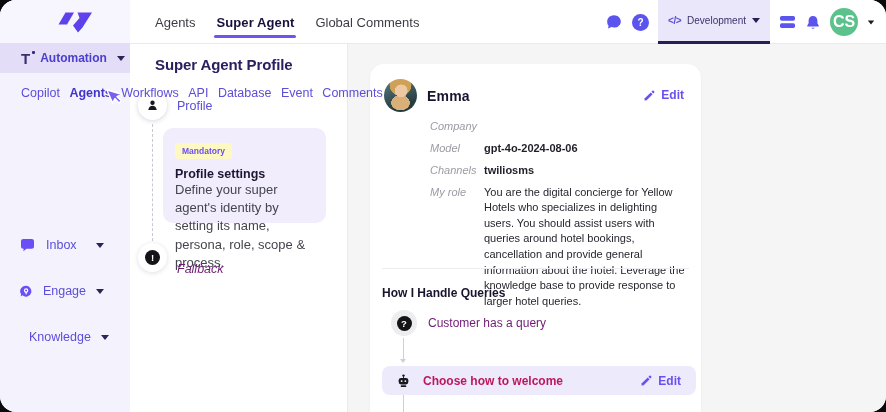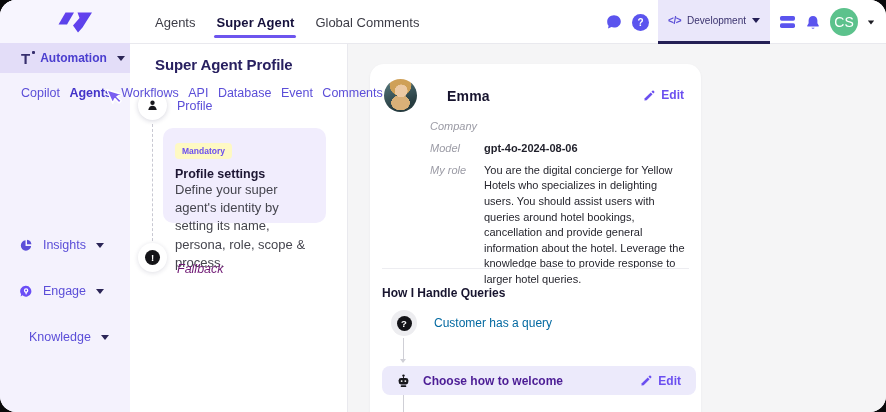--- a/index.html
+++ b/index.html
@@ -32,21 +32,21 @@
   .tab { display:flex; align-items:center; font-size:13px; color:#3c3c46; position:relative; cursor:pointer; }
   .tab.active { font-weight:bold; color:#15103c; letter-spacing:.1px; }
   .tab.active::after { content:""; position:absolute; left:-2px; right:-2px; bottom:6px; height:3px; border-radius:3px; background:#6d55ee; }
   .topbar-right { position:absolute; right:11px; top:0; height:44px; display:flex; align-items:center; gap:9px; }
   .tb-icon { display:flex; align-items:center; justify-content:center; cursor:pointer; }
   .icon-help { width:17px; height:17px; border-radius:50%; background:#5b54ee; color:#fff; font-size:10px; font-weight:bold; }
   .env-btn { height:44px; display:flex; align-items:center; gap:6px; padding:0 10px; background:#eae7fa; border-bottom:3px solid #241f55; cursor:pointer; }
   .env-code { color:#5b4fd6; font-size:10px; font-weight:bold; letter-spacing:-.5px; }
   .env-label { font-size:10px; color:#3a326e; font-weight:500; }
   .env-btn .caret { border-top-color:#241f55; }
-  .avatar { width:28px; height:28px; border-radius:50%; background:#5cc28c; color:#fff; font-weight:normal; font-size:14px; display:flex; align-items:center; justify-content:center; cursor:pointer; }
+  .avatar { width:28px; height:28px; border-radius:50%; background:#5cc28c; color:#fff; font-weight:bold; font-size:16px; display:flex; align-items:center; justify-content:center; cursor:pointer; }
   .avatar-caret { border-top-color:#1b1b22; transform:scale(.8); }
 
   
   .left-col { position:absolute; left:130px; top:44px; bottom:0; width:218px; background:#fff; border-right:1px solid #e9e9ee; z-index:1; }
   .page-title { position:absolute; left:25px; top:12px; font-size:15px; font-weight:bold; color:#282060; letter-spacing:-.1px; }
   .dash-line { position:absolute; left:22px; top:80px; height:122px; border-left:1px dashed #c8c8d2; }
   .step-circle { position:absolute; left:8px; top:47px; width:29px; height:29px; border-radius:50%; background:#fff;
                  box-shadow:0 1px 5px rgba(30,30,70,.18); display:flex; align-items:center; justify-content:center; cursor:pointer; }
   .step-label { position:absolute; left:47px; top:55px; font-size:12.5px; font-weight:400; color:#5b4ed8; }
   .info-card { position:absolute; left:33px; top:84px; width:163px; height:95px; background:#f1edfd; border-radius:10px; padding:12px; }
@@ -62,39 +62,39 @@
   
   .right-area { position:absolute; left:349px; top:44px; right:0; bottom:0; background:#f5f5f6; }
   .agent-card { position:absolute; left:21px; top:20px; width:331px; bottom:0; background:#fff; border-radius:14px 14px 0 0;
                 box-shadow:0 1px 3px rgba(20,20,50,.05); }
   .avatar-photo { position:absolute; left:14px; top:15px; width:33px; height:33px; border-radius:50%;
     background:
       radial-gradient(circle at 52% 36%, #ecc9a3 0 23%, rgba(0,0,0,0) 24%),
       radial-gradient(circle at 50% 18%, #cfa057 0 34%, rgba(0,0,0,0) 35%),
       radial-gradient(ellipse 62% 50% at 50% 72%, #d9b078 0 45%, rgba(0,0,0,0) 46%),
       linear-gradient(160deg, #5a7d82, #273c40 75%); }
-  .agent-name { position:absolute; left:57px; top:24px; font-size:14px; font-weight:bold; color:#17142e; letter-spacing:.2px;margin-left:20px; }
+  .agent-name { position:absolute; left:57px; top:24px; font-size:14px; font-weight:bold; color:#17142e; letter-spacing:.2px; }
   .edit-btn { position:absolute; right:17px; top:24px; display:flex; align-items:center; gap:5px;
               color:#6b4ff0; font-size:12px; font-weight:bold; cursor:pointer; }
   .fields { position:absolute; left:60px; top:55px; right:14px; }
   .frow { display:flex; margin-bottom:7px; font-size:11px; line-height:1.35; }
   .flabel { width:54px; flex:none; color:#9b9ba5; font-style:italic; }
   .fvalue { color:#1f1f2a; font-weight:700; }
   .rvalue { color:#26262e; font-weight:400; width:218px; line-height:1.42; }
   .card-divider { position:absolute; left:12px; right:12px; top:204px; height:1px; background:#ededf1; }
   .queries-title { position:absolute; left:12px; top:222px; font-size:12px; font-weight:bold; color:#17142e; }
   .qcircle { position:absolute; left:21px; top:246px; width:26px; height:26px; border-radius:50%; background:#ededf0;
              display:flex; align-items:center; justify-content:center; }
-  .qlabel { position:absolute; left:64px; top:252px; font-size:12px; color:#0369a1; }
+  .qlabel { position:absolute; left:58px; top:252px; font-size:12px; color:#701a75; }
   .connector1 { position:absolute; left:33px; top:274px; height:23px; border-left:1.3px solid #cfcfd6; }
   .connector1::after { content:""; position:absolute; left:-4.2px; bottom:-2px; border-left:3.5px solid transparent;
                        border-right:3.5px solid transparent; border-top:4.5px solid #cfcfd6; }
   .action-bar { position:absolute; left:12px; right:5px; top:302px; height:29px; background:#eceafb; border-radius:8px;
                 display:flex; align-items:center; padding:0 15px; cursor:pointer; }
-  .action-label { margin-left:13px; font-size:12px; font-weight:bold; color:#4c1d95; }
+  .action-label { margin-left:13px; font-size:12px; font-weight:bold; color:#be185d; }
   .action-edit { margin-left:auto; display:flex; align-items:center; gap:5px; color:#6b4ff0; font-size:12px; font-weight:bold; cursor:pointer; }
   .connector2 { position:absolute; left:33px; top:331px; bottom:0; border-left:1.3px solid #cfcfd6; }
 </style>
 </head>
 <body>
 
 <div class="app">
 
   <div class="sidebar">
     <div class="logo-row">
@@ -125,25 +125,24 @@
         </span>
       </div>
       <div class="nav-item">Workflows</div>
       <div class="nav-item">API</div>
       <div class="nav-item">Database</div>
       <div class="nav-item">Event</div>
       <div class="nav-item">Comments</div>
     </div>
     <div class="modules">
       <div class="module-row">
-        <svg width="17" height="17" viewBox="0 0 17 17">
-          <path d="M8 2.2 A6.3 6.3 0 1 0 14.8 9 L8 9 Z" fill="#5b4ed8"></path>
-          <path d="M9.8 1.6 a6.3 6.3 0 0 1 5.4 5.4 L9.8 7 Z" fill="#5b4ed8"></path>
-        </svg>
-        <span class="module-label">Insights</span>
+        <svg width="17" height="16" viewBox="0 0 17 16">
+          <path d="M2 4.2C2 2.9 3 2 4.3 2h8.4C14 2 15 2.9 15 4.2v5.2c0 1.3-1 2.3-2.3 2.3H7.6l-3.2 2.6.2-2.6h-.3C3 11.7 2 10.7 2 9.4z" fill="#6a4ef6"></path>
+        </svg>
+        <span class="module-label">Inbox</span>
         <span class="caret"></span>
       </div>
       <div class="module-row">
         <svg width="17" height="17" viewBox="0 0 17 17">
           <path d="M8.5 1.6a6.6 6.6 0 1 1-4.3 11.6L2 14.6l.6-2.7A6.6 6.6 0 0 1 8.5 1.6z" fill="#6a4ef6"></path>
           <circle cx="8.7" cy="7.4" r="2" fill="none" stroke="#fff" stroke-width="1.5"></circle>
           <path d="M8.7 9.4 v2" stroke="#fff" stroke-width="1.5" stroke-linecap="round"></path>
         </svg>
         <span class="module-label">Engage</span>
         <span class="caret"></span>
@@ -227,20 +226,24 @@
         <span>Edit</span>
       </div>
       <div class="fields">
         <div class="frow">
           <span class="flabel">Company</span>
           <span class="fvalue"></span>
         </div>
         <div class="frow">
           <span class="flabel">Model</span>
           <span class="fvalue">gpt-4o-2024-08-06</span>
+        </div>
+        <div class="frow">
+          <span class="flabel">Channels</span>
+          <span class="fvalue">twiliosms</span>
         </div>
         <div class="frow">
           <span class="flabel">My role</span>
           <span class="rvalue">You are the digital concierge for Yellow Hotels who specializes in delighting users. You should assist users with queries around hotel bookings, cancellation and provide general information about the hotel. Leverage the knowledge base to provide response to larger hotel queries.</span>
         </div>
       </div>
       <div class="card-divider"></div>
       <div class="queries-title">How I Handle Queries</div>
       <div class="qcircle">
         <span class="dot-black">?</span>

